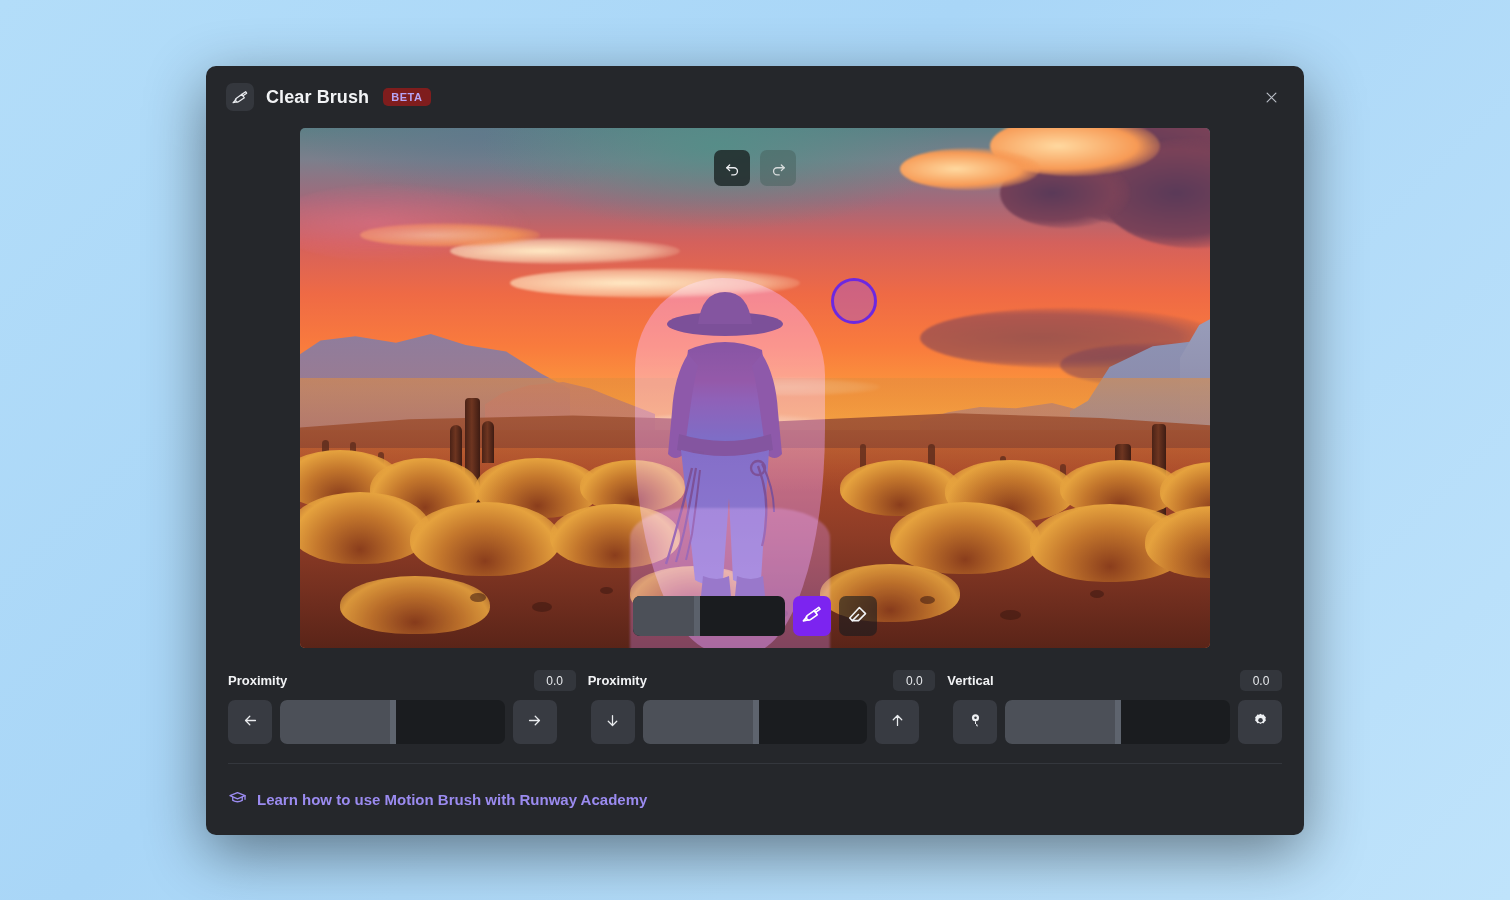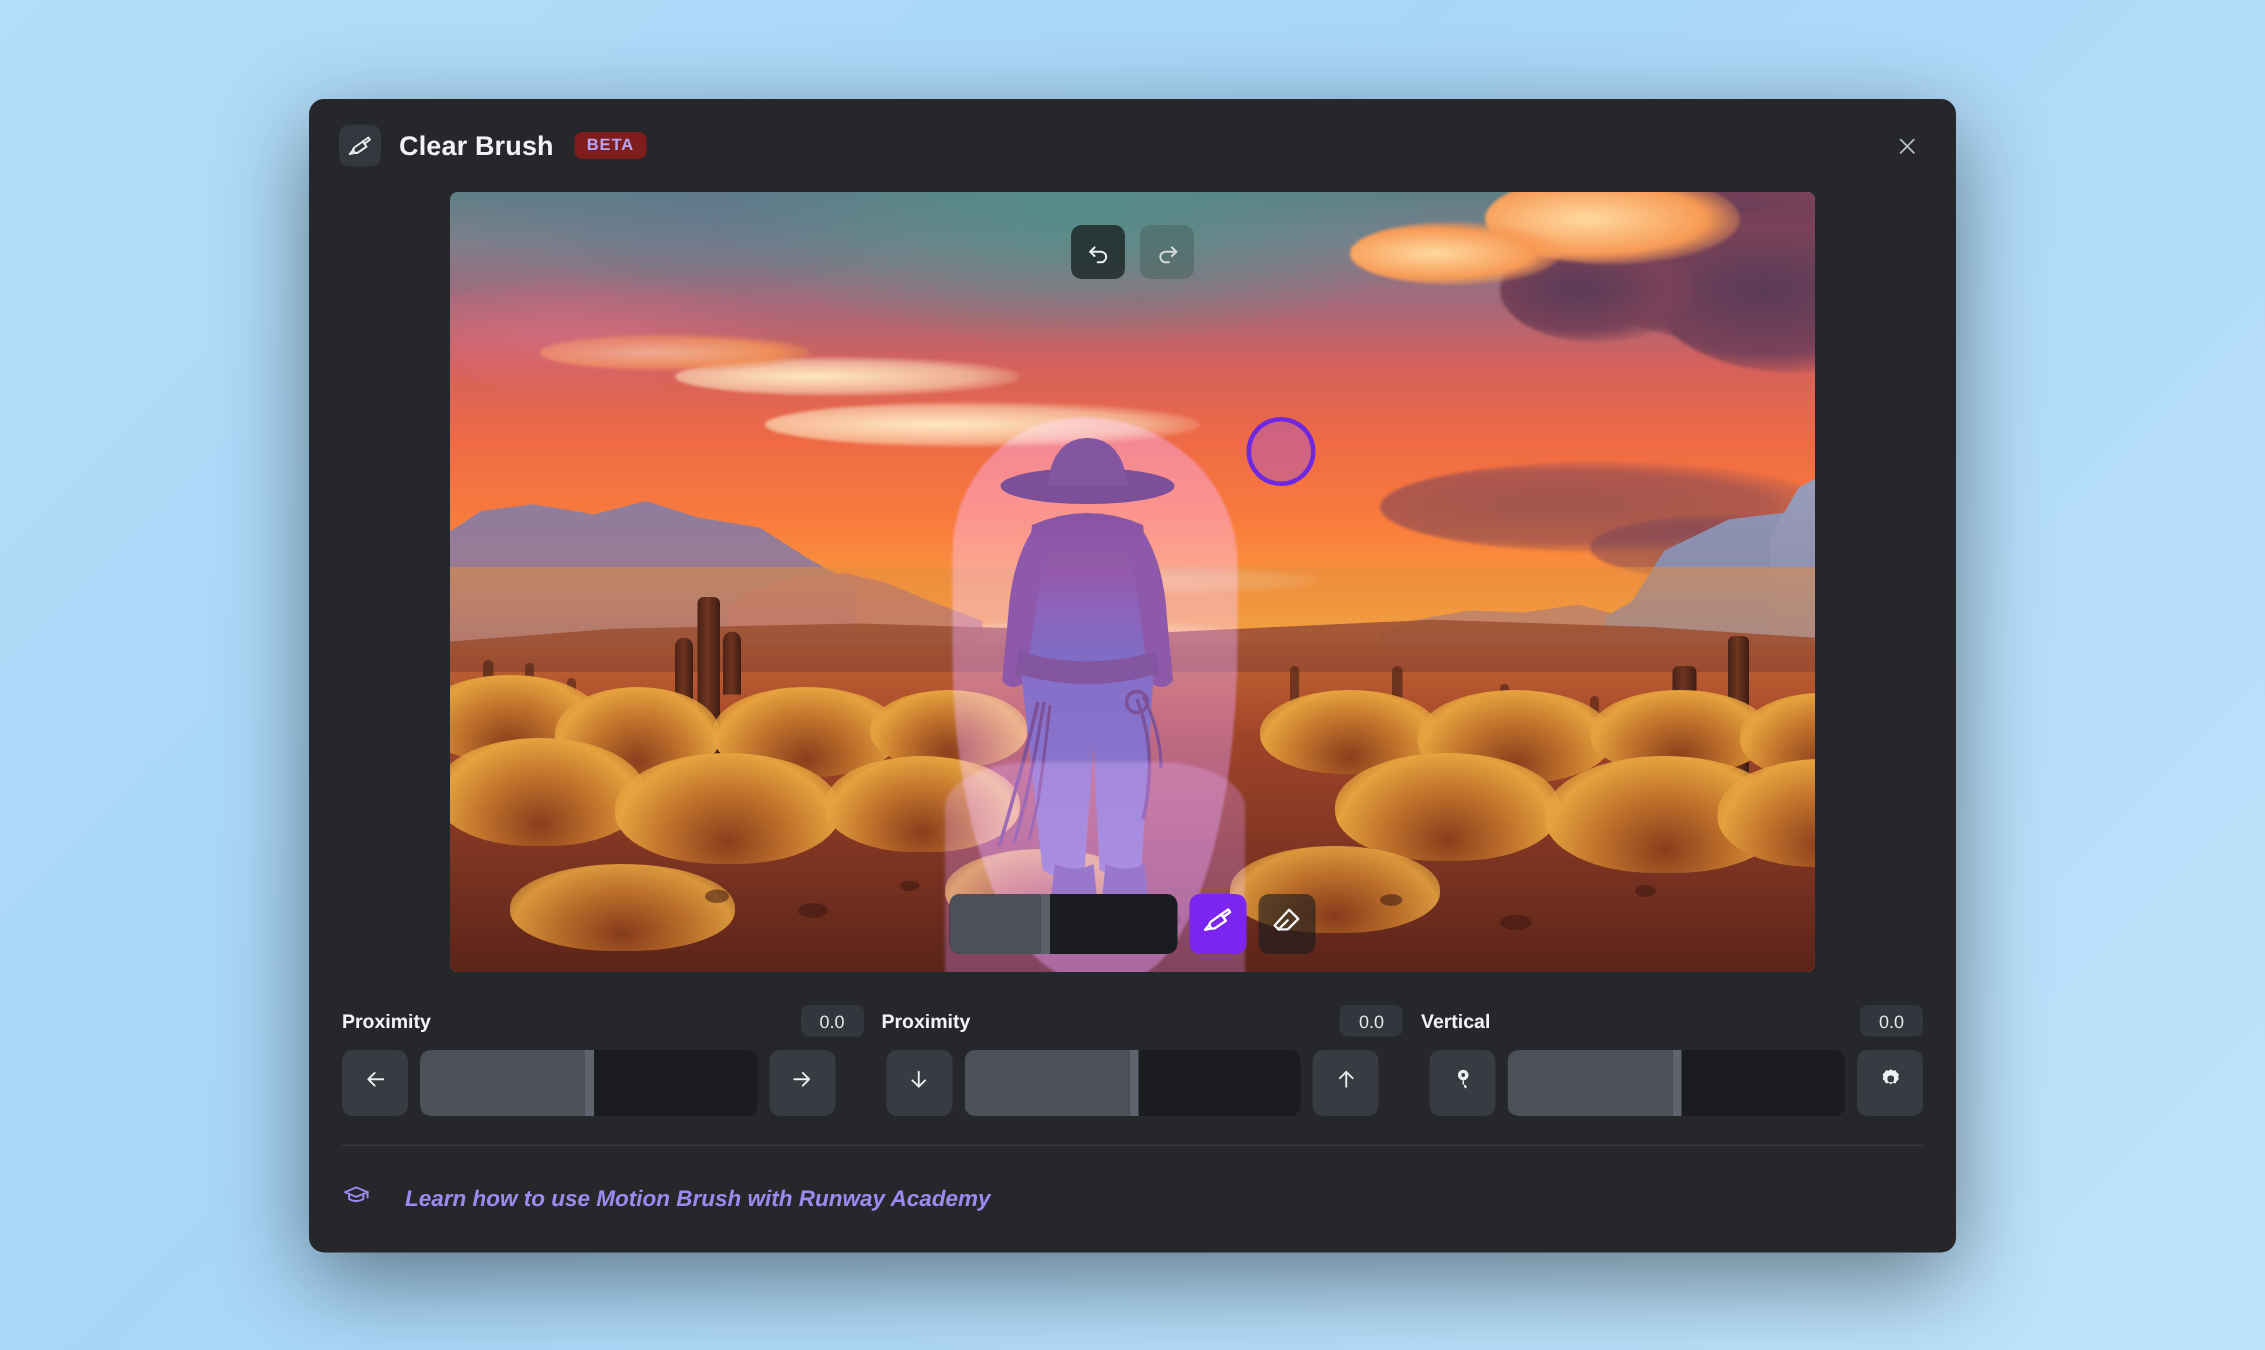--- a/index.html
+++ b/index.html
@@ -343,27 +343,26 @@
     border-top: 1px solid #34373d;
     height: 72px;
     margin: 18px 22px 0;
     display: flex;
     align-items: center;
     flex: 0 0 auto;
   }
   .academy-link {
     display: flex;
     align-items: center;
-    gap: 23px;
+    gap: 10px;
     color: #9b8bf0;
     font-size: 15px;
     font-weight: bold;
     cursor: pointer;
     text-decoration: none;
-    font-style: italic;
   }
   .academy-link svg { width: 19px; height: 19px; flex: 0 0 auto; }
   .footer-actions {
     margin-left: auto;
     display: flex;
     align-items: center;
     gap: 10px;
   }
   .btn {
     border-radius: 7px;

